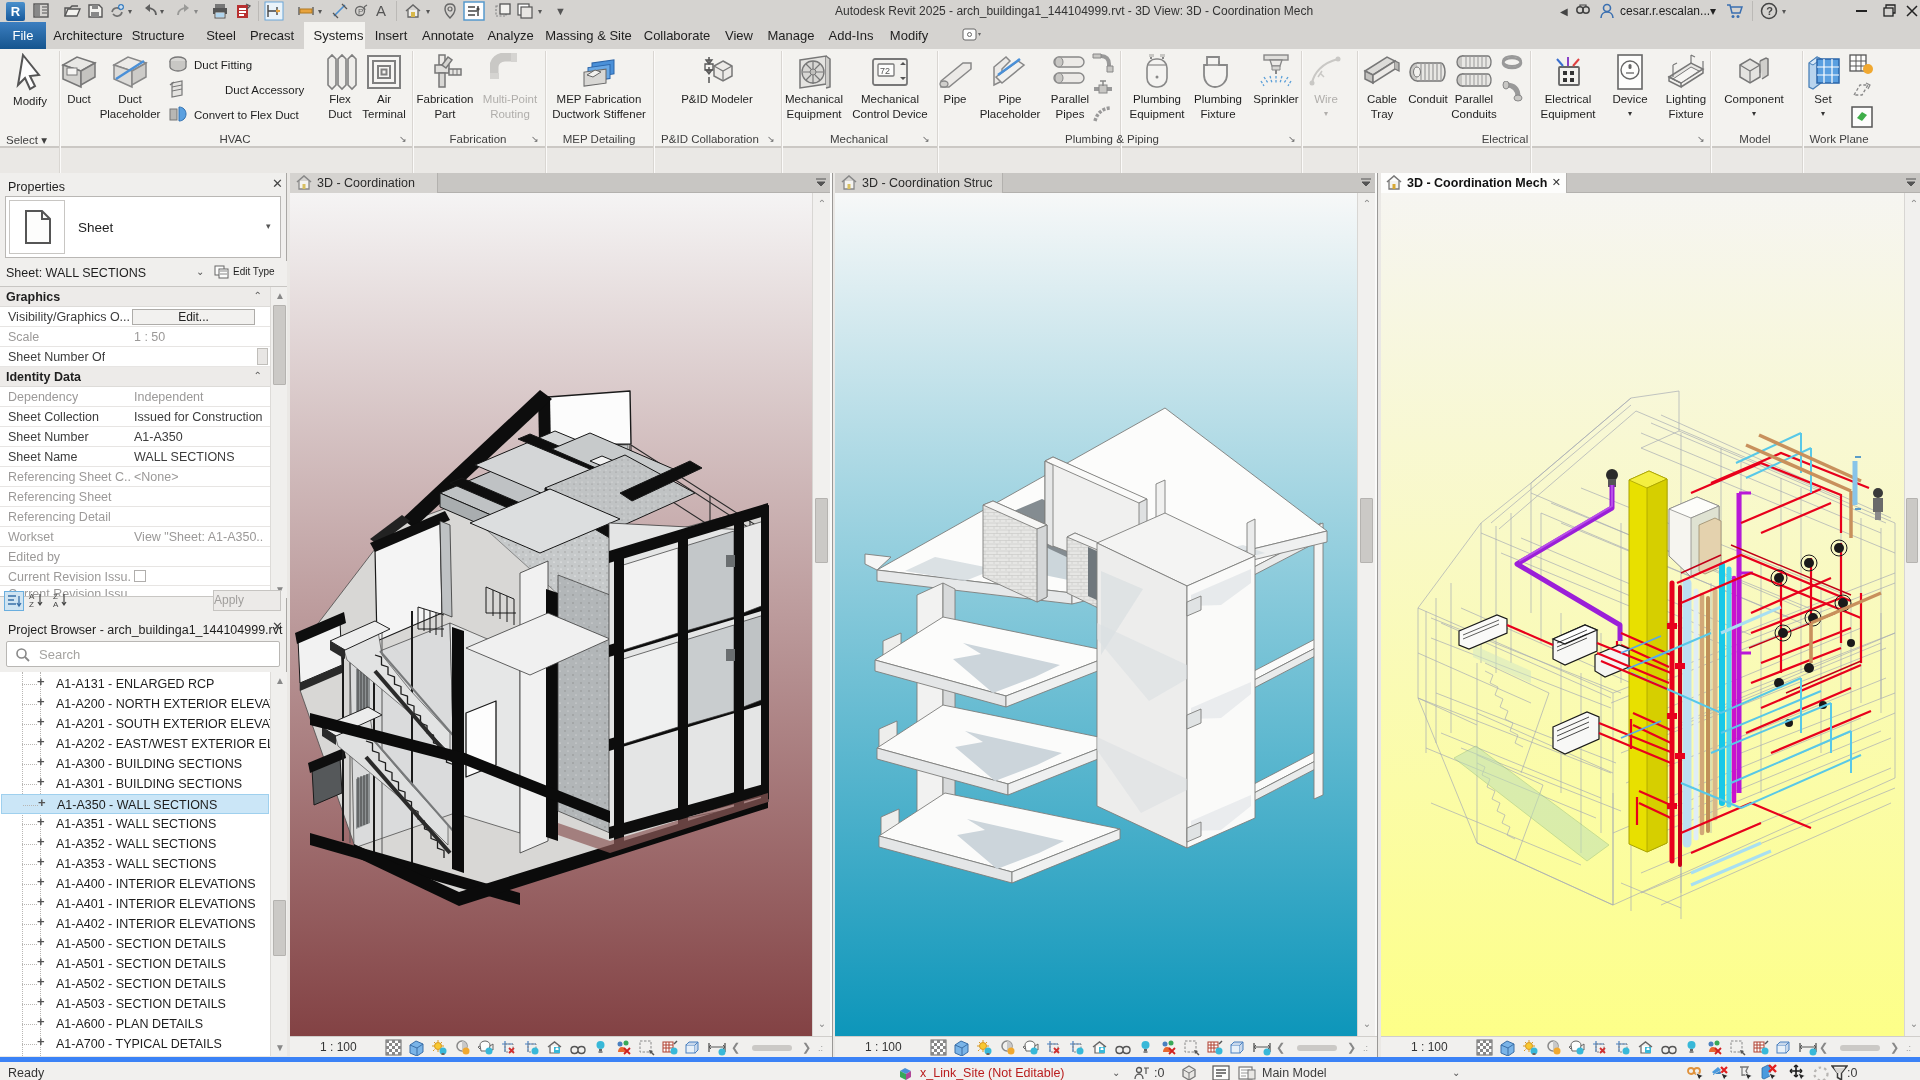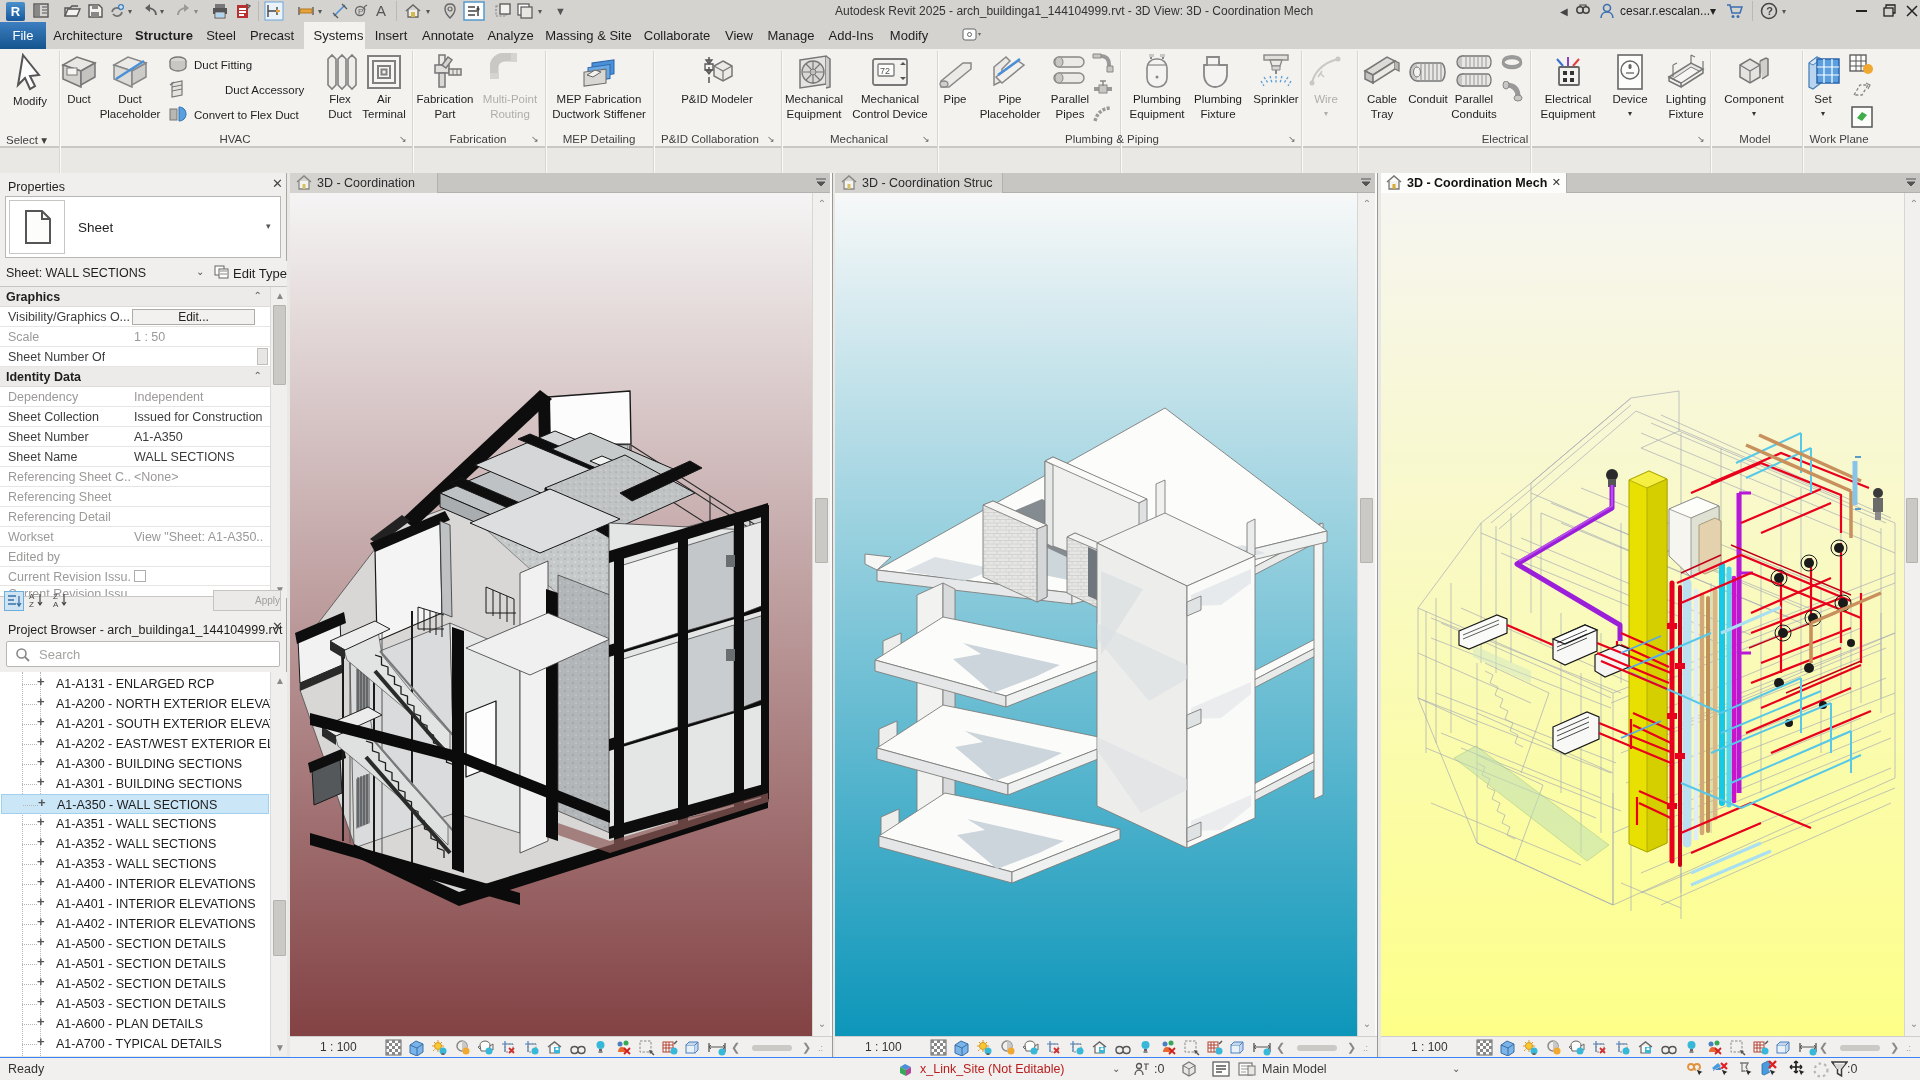--- a/index.html
+++ b/index.html
@@ -41,21 +41,21 @@
 
 .vtabbar { position:absolute; top:173px; height:20px; background:#c8c6c3; border-bottom:1px solid #b3b1ae; }
 .vtab { position:absolute; left:0; top:0; height:20px; background:#d5d3d0; border-right:1px solid #b3b1ae; font-size:12.5px; color:#2a2a2a; }
 .vtab.active { background:#fdfdfc; font-weight:bold; color:#111; }
 .vcanvas { position:absolute; top:193px; height:843px; overflow:hidden; }
 .vscroll { position:absolute; top:193px; width:18px; height:843px; background:#f1f0ee; border-left:1px solid #d8d6d3; }
 .varr { position:absolute; left:1px; width:16px; height:17px; color:#888; font-size:10px; text-align:center; line-height:17px; }
 .vthumb { position:absolute; left:2px; width:13px; height:60px; background:#cbc9c6; border:1px solid #b5b3b0; border-radius:1px; }
 .vbar { position:absolute; top:1036px; height:21px; background:#f1f0ee; border-top:1px solid #d0cecb; font-size:12px; color:#333; }
 
-#statusbar { position:absolute; left:0; top:1057px; width:1920px; height:23px; background:#f1f0ee; border-top:1px solid #3b82f6; font-size:12.5px; color:#333; }
+#statusbar { position:absolute; left:0; top:1057px; width:1920px; height:23px; background:#f1f0ee; border-top:5px solid #3b82f6; font-size:12.5px; color:#333; }
 </style>
 </head>
 <body>
 <div id="app">
 
 <div id="titlebar">
   <div class="qicon" style="left:6px;width:19px;height:19px;background:linear-gradient(#4a90cc,#16589b);border-radius:2px;color:#fff;font-weight:bold;font-size:13px;text-align:center;line-height:19px;">R</div>
   <svg class="qicon" style="left:32px" viewBox="0 0 18 18">
         <rect x="2" y="2" width="14" height="13" fill="none" stroke="#555" stroke-width="1.4"></rect>
         <rect x="3" y="3" width="5" height="11" fill="#888"></rect>
@@ -180,21 +180,21 @@
         <path d="M6 6V3h9v8h-2" fill="none" stroke="#222" stroke-width="1.3"></path>
       </svg>
   <svg class="qicon" style="left:1903px" viewBox="0 0 18 18">
         <path d="M4 4l10 10M14 4L4 14" stroke="#222" stroke-width="1.5"></path>
       </svg>
 </div>
 
 <div id="tabrow">
   <div class="rtab" id="tab-file" style="left:0;width:46px;">File</div>
   <div class="rtab" style="left:50px;width:76px;">Architecture</div>
-  <div class="rtab" style="left:130px;width:68px;font-weight:bold;">Structure</div>
+  <div class="rtab" style="left:124px;width:68px;">Structure</div>
   <div class="rtab" style="left:202px;width:38px;">Steel</div>
   <div class="rtab" style="left:244px;width:56px;">Precast</div>
   <div class="rtab" id="tab-systems" style="left:304px;width:61px;">Systems</div>
   <div class="rtab" style="left:369px;width:44px;">Insert</div>
   <div class="rtab" style="left:417px;width:62px;">Annotate</div>
   <div class="rtab" style="left:483px;width:55px;">Analyze</div>
   <div class="rtab" style="left:542px;width:93px;">Massing &amp; Site</div>
   <div class="rtab" style="left:639px;width:76px;">Collaborate</div>
   <div class="rtab" style="left:719px;width:40px;">View</div>
   <div class="rtab" style="left:763px;width:56px;">Manage</div>
@@ -577,21 +577,21 @@
     <div class="abs" style="left:260px;top:24px;font-size:9px;color:#555;">▾</div>
   </div>
   <div class="abs" style="left:0px;top:88px;width:287px;height:26px;background:#f0efed;border-bottom:1px solid #c8c6c3;">
     <div class="abs" style="left:6px;top:5px;font-size:12.5px;color:#1e1e1e;">Sheet: WALL SECTIONS</div>
     <div class="abs" style="left:196px;top:5px;font-size:10px;color:#555;">⌄</div>
     <svg class="abs" style="left:214px;top:4px;" width="16" height="15" viewBox="0 0 16 15">
           <rect x="1" y="1" width="9" height="9" fill="#fdfdfc" stroke="#666"></rect>
           <rect x="5" y="4" width="9" height="9" fill="#fdfdfc" stroke="#666"></rect>
           <path d="M6 6h7M6 9h7" stroke="#888"></path>
         </svg>
-    <div class="abs" style="left:233px;top:5px;font-size:13px;color:#1e1e1e;">Edit Type</div>
+    <div class="abs" style="left:233px;top:5px;font-size:10px;color:#1e1e1e;">Edit Type</div>
   </div>
 
   <div class="abs" style="left:0;top:114px;width:270px;height:299px;background:#fff;">
     <div class="phead" style="top:0;">Graphics <span style="position:absolute;right:8px;font-weight:normal;color:#555;font-size:10px;">⌃</span></div>
     <div class="prow" style="top:20px;">
           <span class="k">Visibility/Graphics O...</span>
       <div class="abs" style="left:132px;top:2px;width:123px;height:16px;background:#f2f1ef;border:1px solid #aeaca9;text-align:center;font-size:12px;color:#222;">Edit...</div>
         </div>
     <div class="prow" style="top:40px;">
           <span class="k ro">Scale</span>
@@ -658,21 +658,21 @@
     <div class="abs" style="left:28px;top:-8px;width:20px;height:20px;"><svg width="18" height="18" viewBox="0 0 18 18">
             <text x="1" y="8" font-size="8" fill="#444">A</text>
             <text x="1" y="16" font-size="8" fill="#444">Z</text>
             <path d="M12 3v11M10 11l2 3 2-3" fill="none" stroke="#444" stroke-width="1.2"></path>
           </svg></div>
     <div class="abs" style="left:52px;top:-8px;width:20px;height:20px;"><svg width="18" height="18" viewBox="0 0 18 18">
             <text x="1" y="8" font-size="8" fill="#444">Z</text>
             <text x="1" y="16" font-size="8" fill="#444">A</text>
             <path d="M12 3v11M10 11l2 3 2-3" fill="none" stroke="#444" stroke-width="1.2"></path>
           </svg></div>
-    <div class="abs" style="left:213px;top:-9px;width:68px;height:21px;background:#eceae8;border:1px solid #c6c4c1;text-align:right;font-size:10px;color:#a09e9c;line-height:19px;">Apply</div>
+    <div class="abs" style="left:213px;top:-9px;width:68px;height:21px;background:#eceae8;border:1px solid #c6c4c1;text-align:left;font-size:12px;color:#a09e9c;line-height:19px;">Apply</div>
   </div>
 </div>
 
 <div id="browser">
   <div class="abs" style="left:8px;top:5px;"><span class="ptitle">Project Browser - arch_buildinga1_144104999.rvt</span></div>
   <div class="abs" style="left:272px;top:4px;font-size:13px;color:#444;">✕</div>
   <div class="abs" style="left:6px;top:26px;width:274px;height:26px;background:#fff;border:1px solid #b9b7b4;border-radius:2px;">
     <svg class="abs" style="left:8px;top:5px;" width="16" height="16" viewBox="0 0 16 16">
           <circle cx="6.5" cy="6.5" r="4.5" fill="none" stroke="#888" stroke-width="1.6"></circle>
           <path d="M10 10l4 4" stroke="#888" stroke-width="1.8"></path>

